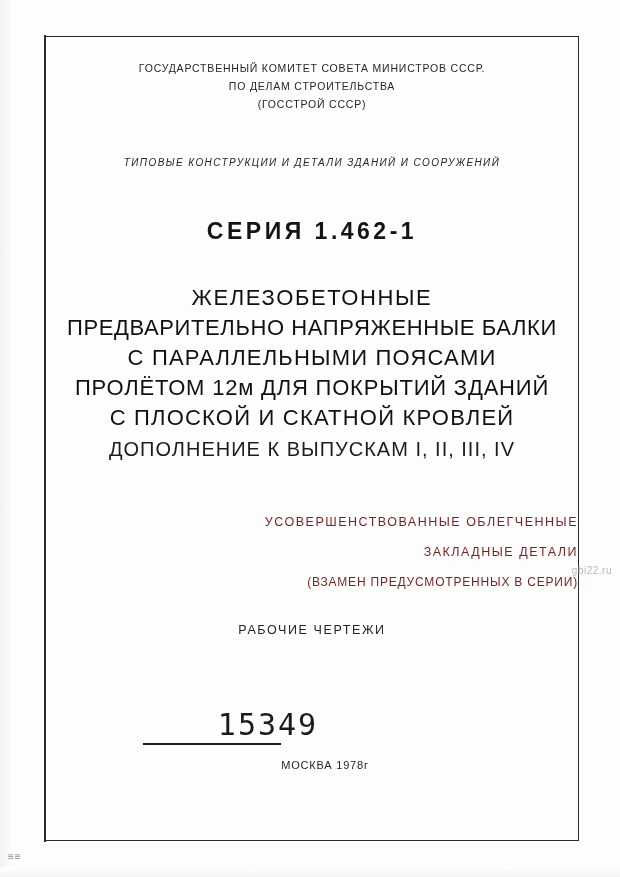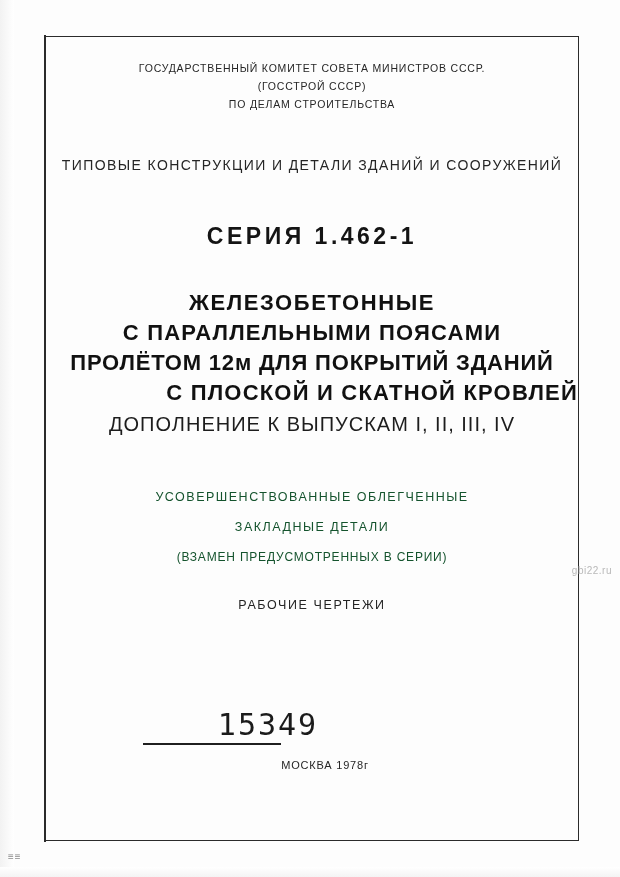--- a/index.html
+++ b/index.html
@@ -86,38 +86,39 @@
     letter-spacing: 0.8px;
     line-height: 18px;
     color: #262626;
     text-transform: uppercase;
     font-weight: 500;
   }
   .org div { white-space: nowrap; }
 
   .subject {
     margin-top: 44px;
-    font-size: 14px;
+    font-size: 10px;
     letter-spacing: 1.4px;
     color: #262626;
     text-transform: uppercase;
+    font-style: italic;
   }
 
   .series {
     margin-top: 50px;
     font-size: 23px;
     font-weight: bold;
     letter-spacing: 3.5px;
     color: #141414;
   }
 
   .maintitle {
     margin-top: 38px;
     color: #111111;
-    font-weight: bold;
+    font-weight: normal;
   }
   .maintitle .l1 {
     font-size: 22px;
     letter-spacing: 1.6px;
     line-height: 30px;
   }
   .maintitle .l2 {
     font-size: 22px;
     letter-spacing: 0.6px;
     line-height: 30px;
@@ -129,36 +130,36 @@
   }
   .maintitle .l4 {
     font-size: 22px;
     letter-spacing: 0.8px;
     line-height: 30px;
   }
   .maintitle .l5 {
     font-size: 22px;
     letter-spacing: 1.2px;
     line-height: 30px;
-    text-align: right;
   }
 
   .supplement {
     margin-top: 5px;
     font-size: 20px;
     letter-spacing: 1px;
     color: #1d1d1d;
   }
 
   .improved {
     margin-top: 46px;
     font-size: 12.5px;
     letter-spacing: 1.6px;
-    color: #14532d;
-    line-height: 30px;
+    color: #7f1d1d;
+    line-height: 30px;
+    text-align: right;
   }
   .improved .sub1 { font-size: 12.5px; letter-spacing: 1.5px; }
   .improved .sub2 { font-size: 12px; letter-spacing: 0.8px; }
 
   .drawings {
     margin-top: 26px;
     font-size: 12.5px;
     letter-spacing: 1.6px;
     color: #242424;
   }
@@ -217,30 +218,31 @@
 
   <div class="scan-edge-left"></div>
   <div class="scan-edge-bottom"></div>
   <div class="corner-mark">≡≡</div>
 
   <div id="frame">
     <div class="inner">
 
       <div class="org">
         <div>ГОСУДАРСТВЕННЫЙ КОМИТЕТ СОВЕТА МИНИСТРОВ СССР.</div>
+        <div>ПО ДЕЛАМ СТРОИТЕЛЬСТВА</div>
         <div>(ГОССТРОЙ СССР)</div>
-        <div>ПО ДЕЛАМ СТРОИТЕЛЬСТВА</div>
       </div>
 
       <div class="subject">ТИПОВЫЕ КОНСТРУКЦИИ И ДЕТАЛИ ЗДАНИЙ И СООРУЖЕНИЙ</div>
 
       <div class="series">СЕРИЯ 1.462-1</div>
 
       <div class="maintitle">
         <div class="l1">ЖЕЛЕЗОБЕТОННЫЕ</div>
+        <div class="l2">ПРЕДВАРИТЕЛЬНО НАПРЯЖЕННЫЕ БАЛКИ</div>
         <div class="l3">С ПАРАЛЛЕЛЬНЫМИ  ПОЯСАМИ</div>
         <div class="l4">ПРОЛЁТОМ 12м ДЛЯ  ПОКРЫТИЙ ЗДАНИЙ</div>
         <div class="l5">С ПЛОСКОЙ И СКАТНОЙ  КРОВЛЕЙ</div>
       </div>
 
       <div class="supplement">ДОПОЛНЕНИЕ К ВЫПУСКАМ I, II, III, IV</div>
 
       <div class="improved">
         <div class="sub1">УСОВЕРШЕНСТВОВАННЫЕ  ОБЛЕГЧЕННЫЕ</div>
         <div class="sub1">ЗАКЛАДНЫЕ ДЕТАЛИ</div>

